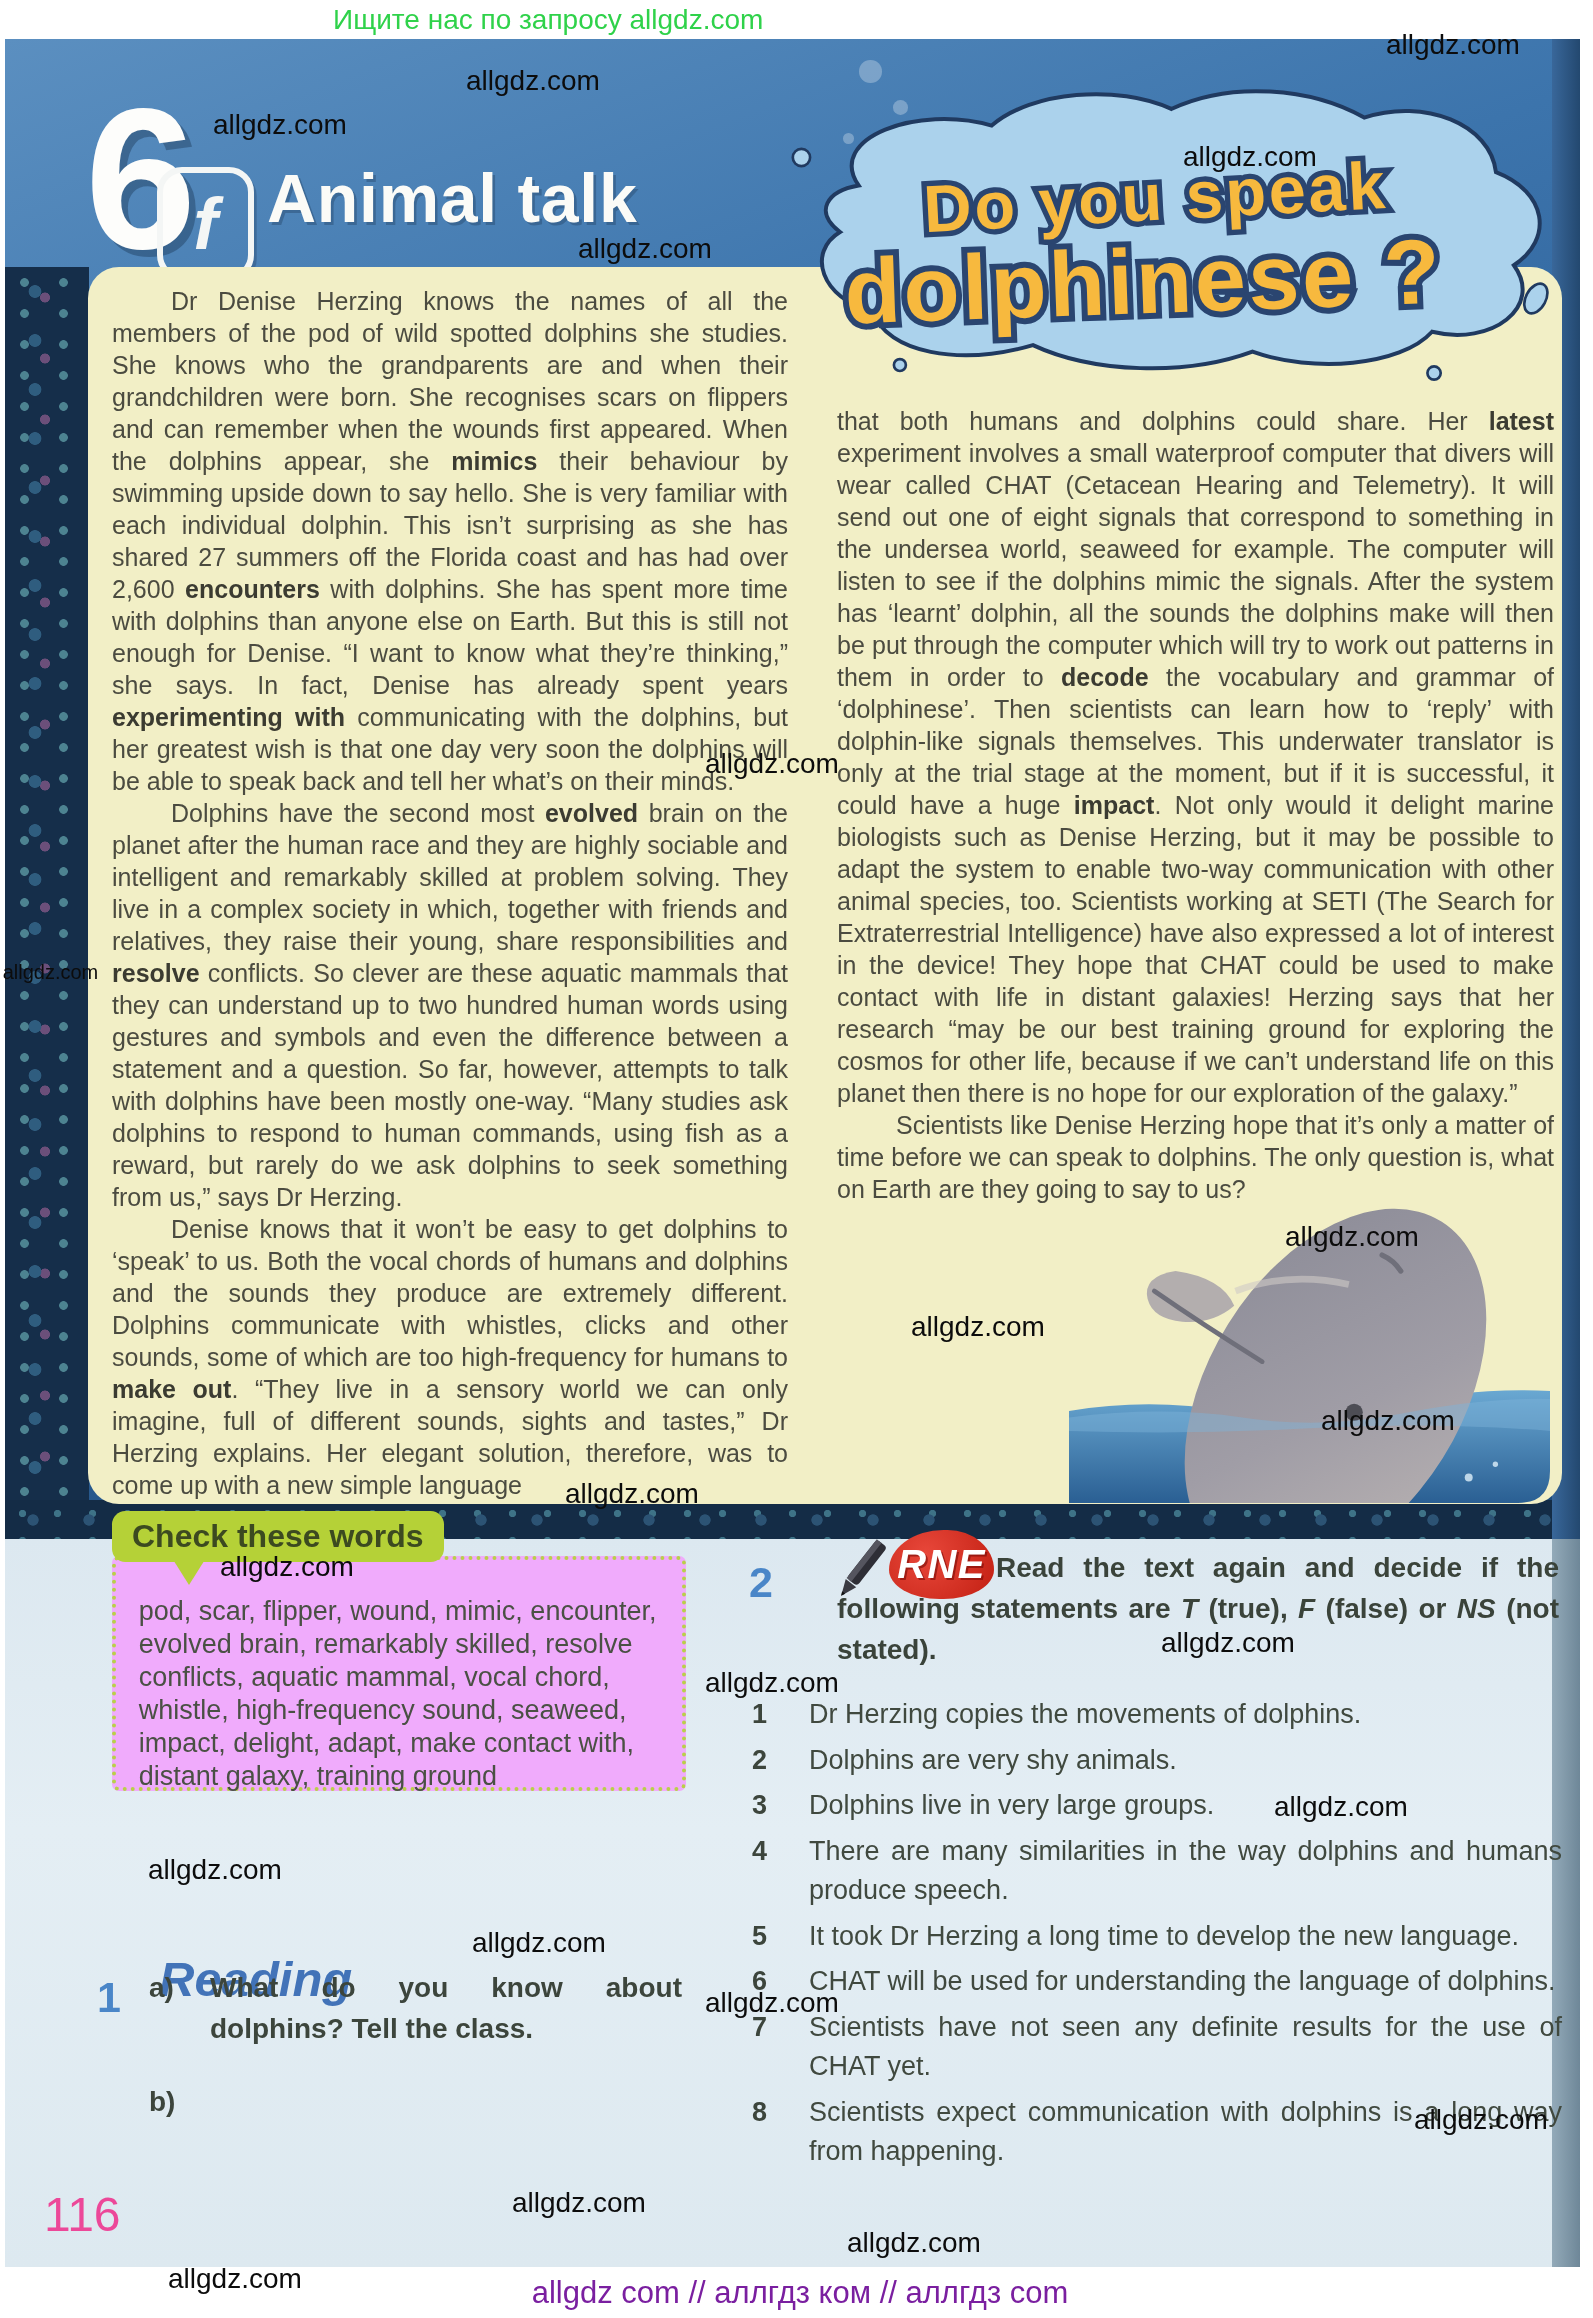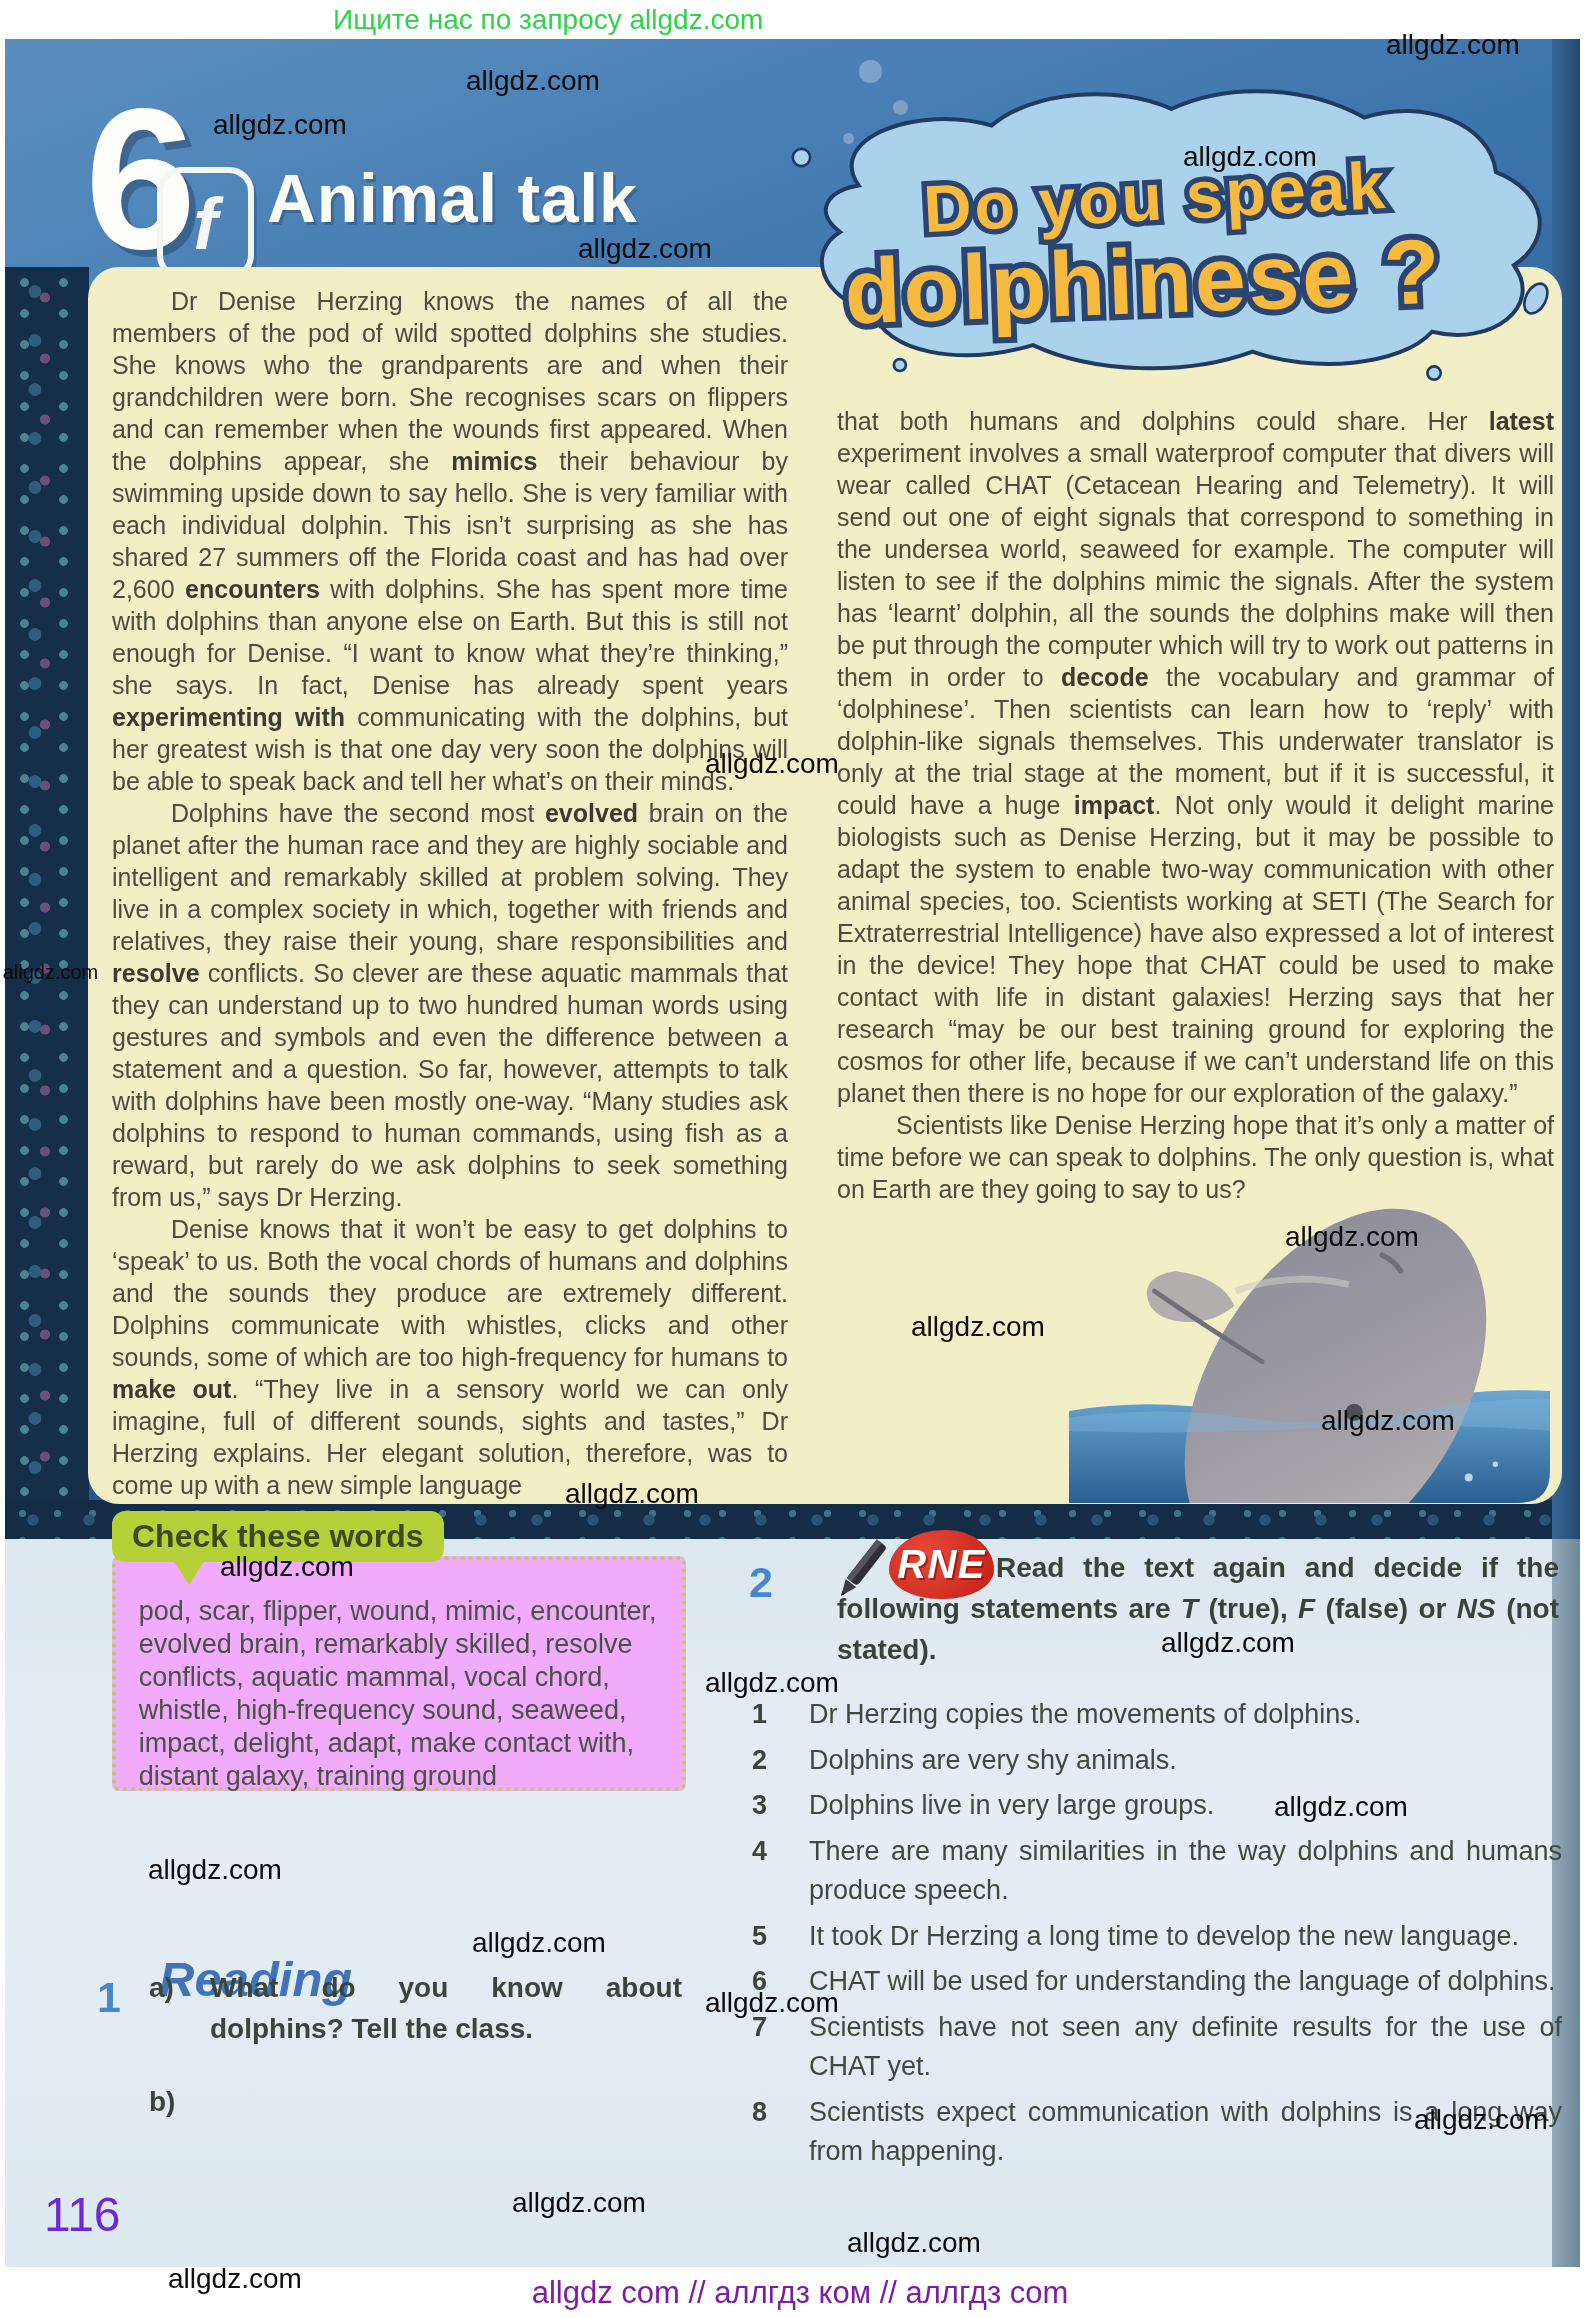--- a/index.html
+++ b/index.html
@@ -68,21 +68,21 @@
     display:flex;align-items:center;justify-content:center;
     color:#ffffff;font-size:40px;font-weight:bold;font-style:italic;letter-spacing:1.3px;
     text-shadow:2px 2px 0 rgba(120,10,5,.6);}
   .statements{left:752px;top:1695px;width:810px;z-index:5;}
   .statement{display:flex;margin-bottom:6.7px;}
   .st-num{font-weight:bold;font-size:27px;line-height:39px;color:#3c453c;width:57px;flex:none;}
   .st-text{font-size:27px;line-height:39px;color:#40493f;text-align:justify;flex:1;}
   
   .top-banner{left:333px;top:4px;width:800px;text-align:left;font-size:28px;color:#2fd24a;z-index:8;}
   .bottom-banner{left:267px;top:2275px;width:1066px;text-align:center;font-size:31px;color:#7a1fa0;z-index:8;}
-  .page-number{left:44px;top:2187px;font-size:48px;color:#6d28d9;z-index:6;}
+  .page-number{left:44px;top:2187px;font-size:48px;color:#ec4899;z-index:6;}
   .wm{position:absolute;color:#0c0c0c;font-size:28px;z-index:9;white-space:nowrap;}
   .wm.small{font-size:20px;}
   i{font-style:italic;}
 </style>
 </head>
 <body>
 
 <div class="abs ocean"></div>
 <div class="abs reef-left"></div>
 <div class="abs reef-bottom"></div>

